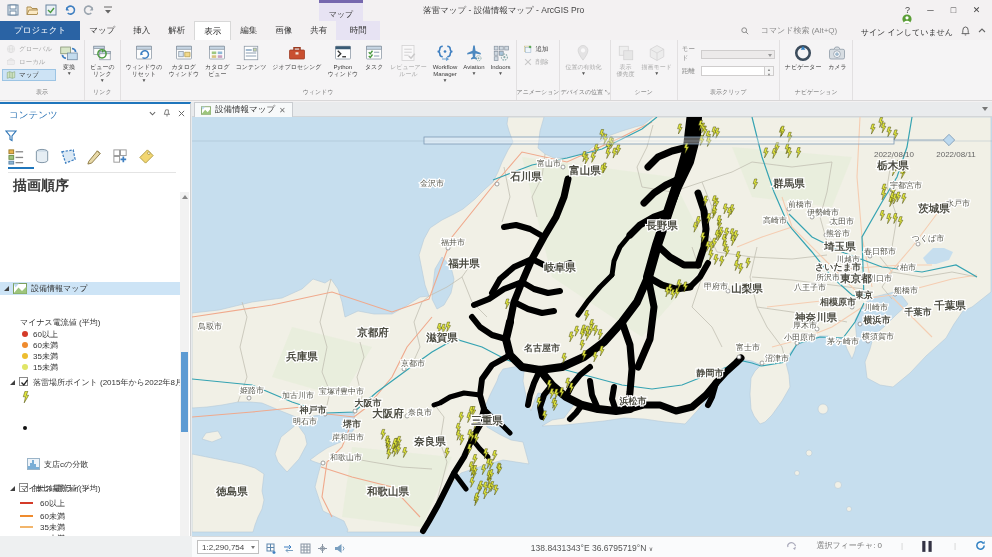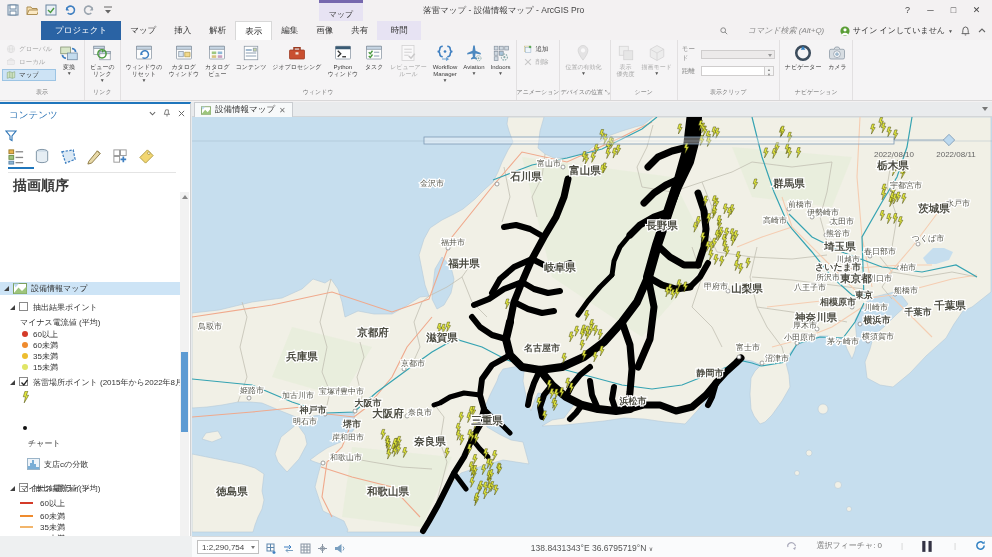--- a/index.html
+++ b/index.html
@@ -9,28 +9,28 @@
 #titlebar { position:absolute; left:0; top:0; width:100%; height:21px; background:#f3f1f2; }
 #qat { position:absolute; left:6px; top:3px; display:flex; gap:6px; align-items:center; }
 #qat .qi { width:13px; height:13px; display:flex; align-items:center; justify-content:center; }
 #ctxhead { position:absolute; left:319px; top:0; width:44px; height:21px; background:#e7e3f3; border-top:3px solid #7668ae; text-align:center; }
 #ctxhead span { font-size:8px; color:#3c3c3c; line-height:17px; }
 #title-text { position:absolute; left:423px; top:5px; font-size:8.5px; color:#444; }
 #winbtns { position:absolute; right:4px; top:0; display:flex; }
 #winbtns .wb { width:23px; height:20px; text-align:center; font-size:9px; color:#444; line-height:20px; }
 
 #tabrow { position:absolute; left:0; top:21px; width:100%; height:19px; background:#f3f1f2; }
-#tabs { position:absolute; left:0; top:0; height:19px; display:flex;padding-left:41px; }
+#tabs { position:absolute; left:0; top:0; height:19px; display:flex; }
 .tab { height:19px; line-height:19px; padding:0 9px; font-size:8.5px; color:#333; }
 .tab.proj { background:#2a63a4; color:#fff; padding:0 14px; }
 .tab.active { background:#fff; border:1px solid #d8d8d8; border-bottom:none; color:#222; }
 .tab.ctx { background:#e7e3f3; width:44px; text-align:center; padding:0; }
 #tabrow-right { position:absolute; right:6px; top:0; height:19px; display:flex; align-items:center; gap:8px; }
-#cmdsearch { display:flex; align-items:center; gap:20px; width:112px; color:#8a8a8a; font-size:8px; font-style:italic; }
-#signin { display:flex; align-items:center; gap:3px; font-size:8px; color:#333; }
+#cmdsearch { display:flex; align-items:center; gap:12px; width:112px; color:#8a8a8a; font-size:8px; }
+#signin { display:flex; align-items:center; gap:3px; font-size:8px; color:#333;flex-direction:column; }
 
 #ribbon { position:absolute; left:0; top:40px; width:100%; height:61px; background:#f5f4f5; border-bottom:1px solid #d9d7d8; display:flex; }
 .rgroup { position:relative; height:100%; border-right:1px solid #e2e0e1; display:flex; flex-direction:column; }
 .ritems { flex:1; display:flex; align-items:flex-start; padding:2px 2px 0 2px; }
 .rglabel { height:13px; text-align:center; font-size:6px; color:#767676; line-height:11px; white-space:nowrap; }
 .rbtn { display:flex; flex-direction:column; align-items:center; padding:1px 3px; min-width:26px; }
 .rbtn .ricon { width:20px; height:20px; display:flex; align-items:center; justify-content:center; }
 .rbtn .rlbl { font-size:6px; line-height:7px; color:#3b3b3b; text-align:center; white-space:pre; margin-top:1px; }
 .rbtn.disabled .rlbl { color:#a9a9a9; }
 .rbtn.disabled .ricon { opacity:0.4; filter:grayscale(1); }
@@ -548,25 +548,20 @@
       <div id="tree">
           <div class="trow selected" style="top: 90px;">
             <span class="arrow" style="left:4px"></span>
       <svg style="position:absolute;left:13px;top:1px" width="14" height="11" viewBox="0 0 14 11">
               <rect x="0.5" y="0.5" width="13" height="10" fill="#fff" stroke="#7ba05f"></rect>
               <path d="M0.5,10.5 L5.5,4.5 L9,8 L13.5,3.5 L13.5,10.5 Z" fill="#9dc57c"></path>
               <path d="M0.5,0.5 L6,0.5 L2.5,4.5 Z" fill="#bcd9ef"></path>
             </svg>
       <span class="txt" style="left:31px">設備情報マップ</span>
           </div>
-          <div class="trow" style="top: 109px;">
-            <span class="arrow"></span>
-            <span class="cb"></span>
-            <span class="txt" style="left:33px">抽出結果ポイント</span>
-          </div>
           <div class="trow" style="top: 124px;">
             <span class="txt" style="left:20px">マイナス電流値 (平均)</span>
           </div>
           <div class="trow" style="top: 136px;">
             <svg style="position:absolute;left:22px;top:3px" width="6" height="6">
               <circle cx="3" cy="3" r="3" fill="#d43b29"></circle>
             </svg>
             <span class="txt" style="left:33px">60以上</span>
           </div>
           <div class="trow" style="top: 147px;">
@@ -597,23 +592,20 @@
           <div class="trow" style="top: 199px;">
             <span style="position:absolute;left:22px;top:0"><svg width="7" height="12" viewBox="0 0 6 10">
                 <path d="M2.6,0 L5,0 L3.7,3.5 L5.7,3.5 L1.9,10 L3,4.8 L1.1,4.8 Z" fill="#e3e93e" stroke="#5a5a14" stroke-width="0.5"></path>
               </svg></span>
           </div>
           <div class="trow" style="top: 230px;">
             <svg style="position:absolute;left:23px;top:4px" width="4" height="4">
               <circle cx="2" cy="2" r="2" fill="#111111"></circle>
             </svg>
             <span class="txt" style="left:33px"></span>
-          </div>
-          <div class="trow" style="top: 245px;">
-            <span class="txt" style="left:28px">チャート</span>
           </div>
           <div class="trow" style="top: 259px; margin-top: 7px;">
             <svg style="position:absolute;left:27px;top:0" width="13" height="12" viewBox="0 0 13 12">
               <rect x="0.5" y="0.5" width="12" height="11" fill="#eef4fa" stroke="#9ab4c8"></rect>
               <path d="M1,11 L1,8 L3,8 L3,5 L5,5 L5,2 L7,2 L7,6 L9,6 L9,9 L12,9 L12,11 Z" fill="#7aaed6"></path>
             </svg>
             <span class="txt" style="left:44px">支店cの分散</span>
           </div>
           <div class="trow" style="top: 290px; padding-left: 32px;">
             <span class="arrow"></span>

